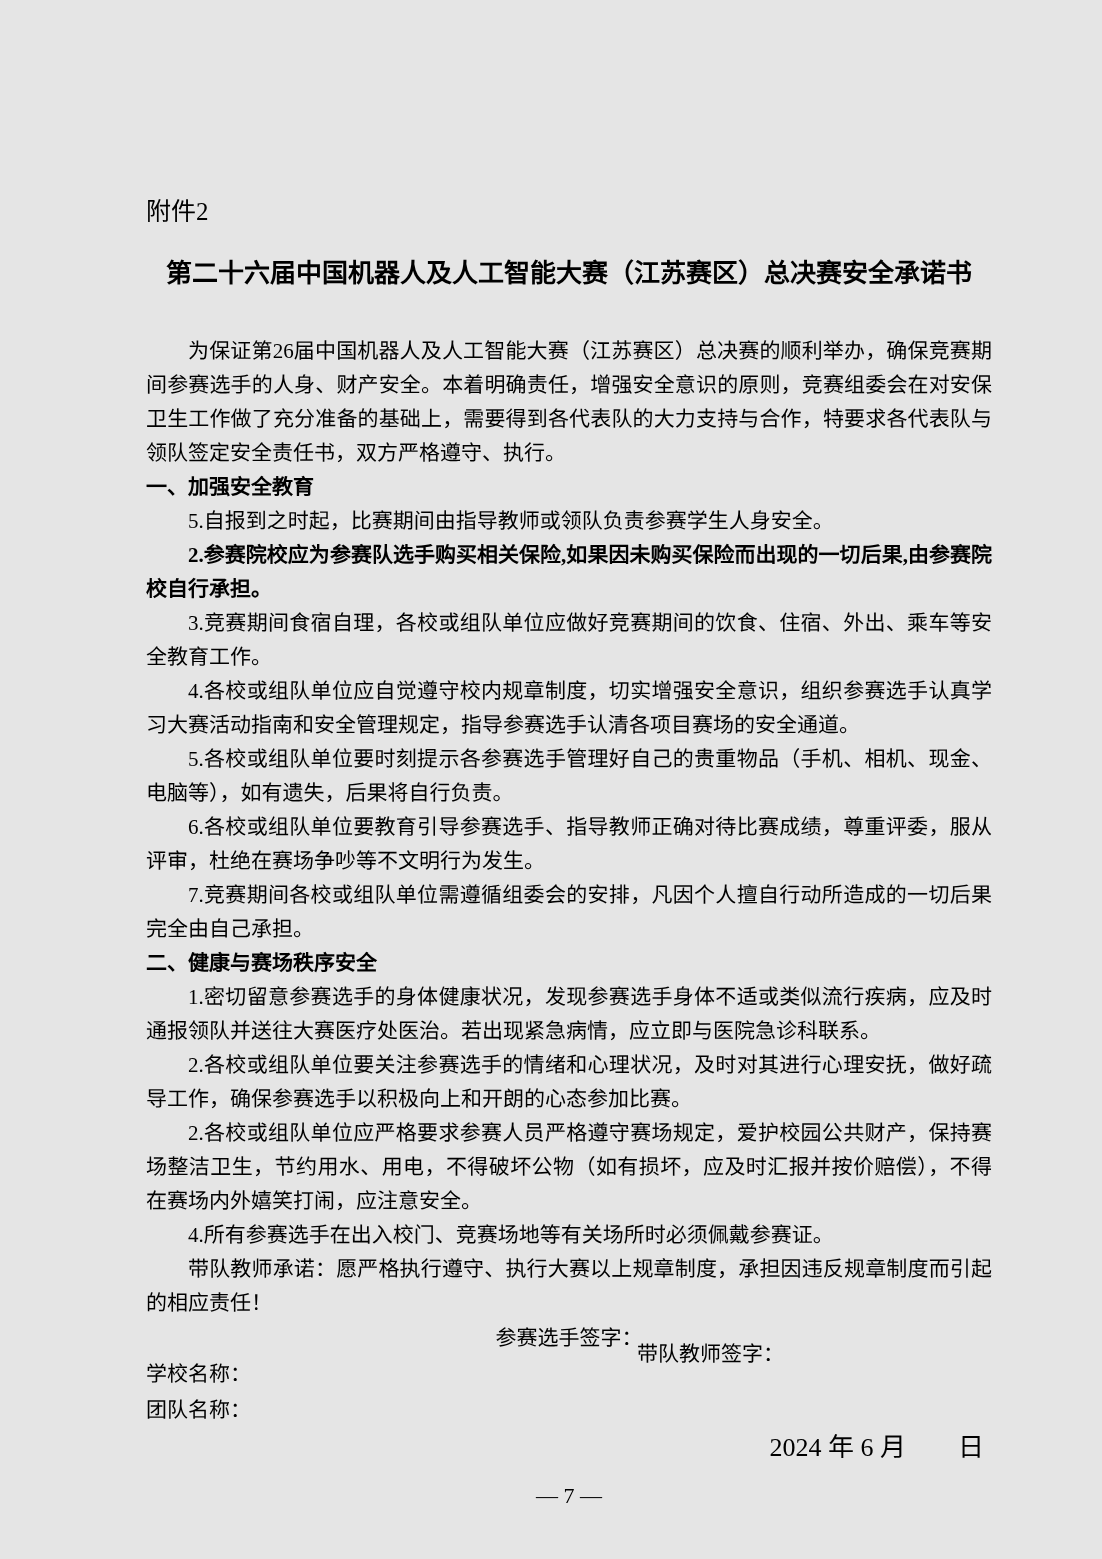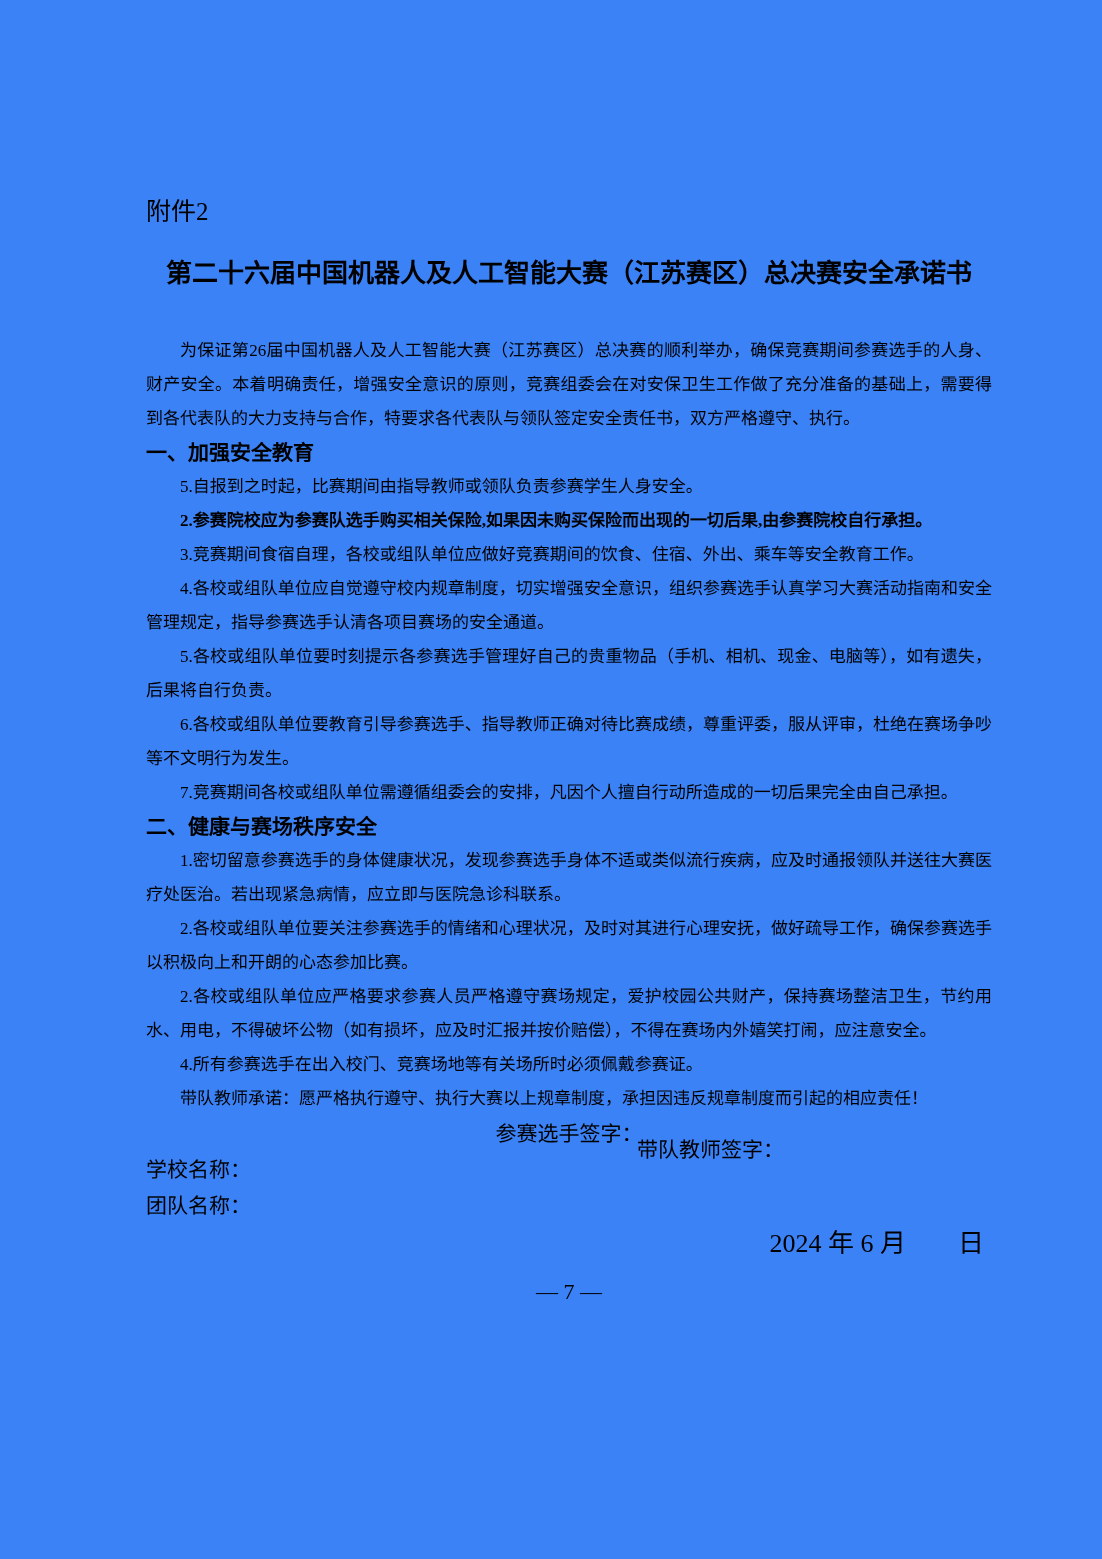--- a/index.html
+++ b/index.html
@@ -5,21 +5,21 @@
   html, body {
     margin: 0;
     padding: 0;
     background: #ffffff;
   }
   .page {
     position: relative;
     width: 1102px;
     height: 1559px;
     margin: 0 auto;
-    background: #3b82f6;
+    background: #e5e5e5;
     color: #000000;
     font-family: "Liberation Serif", serif;
     box-sizing: border-box;
     padding: 196px 110px 0 146px;
     overflow: hidden;
   }
   .attachment {
     font-size: 25px;
     line-height: 32px;
     font-weight: normal;
@@ -29,21 +29,21 @@
     font-size: 26px;
     font-weight: bold;
     text-align: center;
     line-height: 40px;
     margin: 26px 0 0 0;
   }
   .body-block {
     margin-top: 40px;
   }
   .para {
-    font-size: 17px;
+    font-size: 21px;
     line-height: 34px;
     margin: 0;
     text-align: justify;
     text-justify: inter-ideograph;
   }
   .indent {
     text-indent: 2em;
   }
   .bold {
     font-weight: bold;

